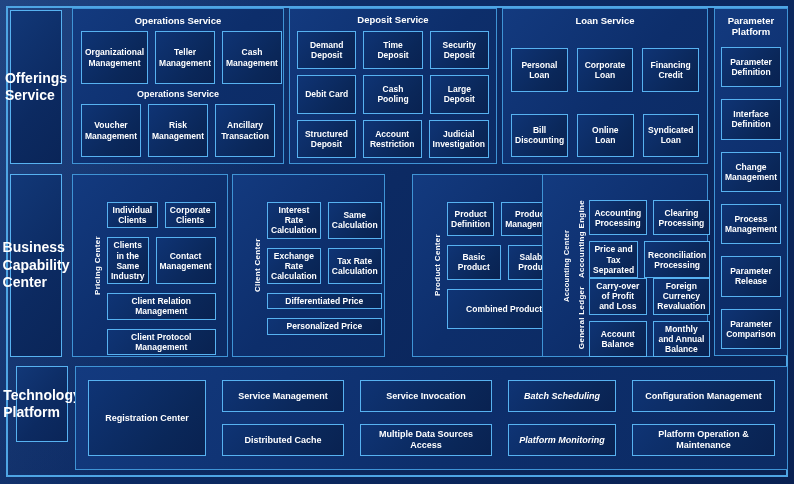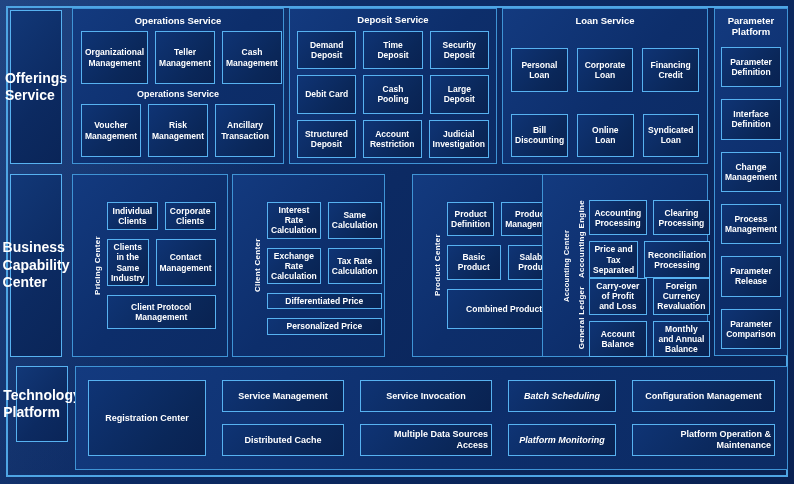--- a/index.html
+++ b/index.html
@@ -63,21 +63,21 @@
   
   .acct-groups{flex:1;display:flex;flex-direction:column;gap:0;padding:9px 7px 9px 0;}
   .acct-group{flex:1;display:flex;flex-direction:row;}
   .acct-strip{width:14px;flex:0 0 14px;font-size:7.5px;}
   .acct-grid{flex:1;display:flex;flex-direction:column;gap:6px;}
   .acct-grid .hrow{gap:6px;}
   
   .p-tech{left:75px;top:366px;width:713px;height:104px;display:flex;flex-direction:row;align-items:stretch;gap:16px;padding:13px 12px;}
   .reg-box{flex:0 0 118px;font-size:9px;}
   .tech-col{display:flex;flex-direction:column;gap:12px;}
-  .tech-col .box{font-size:9px;text-align:right;}
+  .tech-col .box{font-size:9px;}
   .tc1{flex:0 0 122px;} .tc2{flex:0 0 132px;} .tc3{flex:0 0 108px;font-style:italic;} .tc4{flex:1;}
   
   .rail-offerings{left:10px;top:10px;width:52px;height:154px;}
   .rail-business{left:10px;top:174px;width:52px;height:183px;}
   .rail-tech{left:16px;top:366px;width:52px;height:76px;}
 </style>
 </head>
 <body>
 
 <div class="frame"></div>
@@ -148,20 +148,21 @@
   <div class="vlabel mid-strip">Pricing Center</div>
   <div class="mid-content">
     <div class="hrow">
       <div class="box">Individual Clients</div>
       <div class="box">Corporate Clients</div>
     </div>
     <div class="hrow">
       <div class="box">Clients in the Same Industry</div>
       <div class="box">Contact Management</div>
     </div>
+    <div class="box">Client Relation Management</div>
     <div class="box">Client Protocol Management</div>
   </div>
 </div>
 
 <div class="panel p-mid p-client">
   <div class="vlabel mid-strip">Client Center</div>
   <div class="mid-content">
     <div class="hrow">
       <div class="box">Interest Rate Calculation</div>
       <div class="box">Same Calculation</div>

